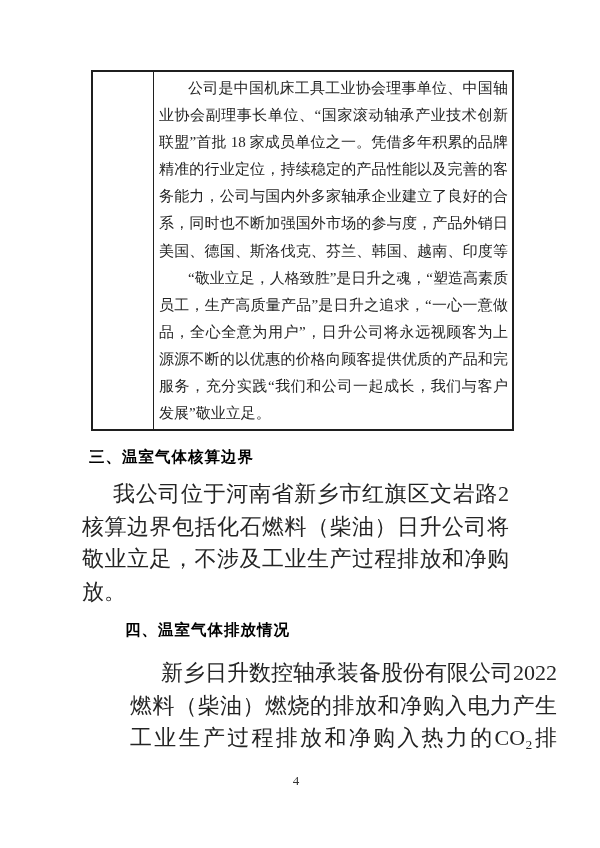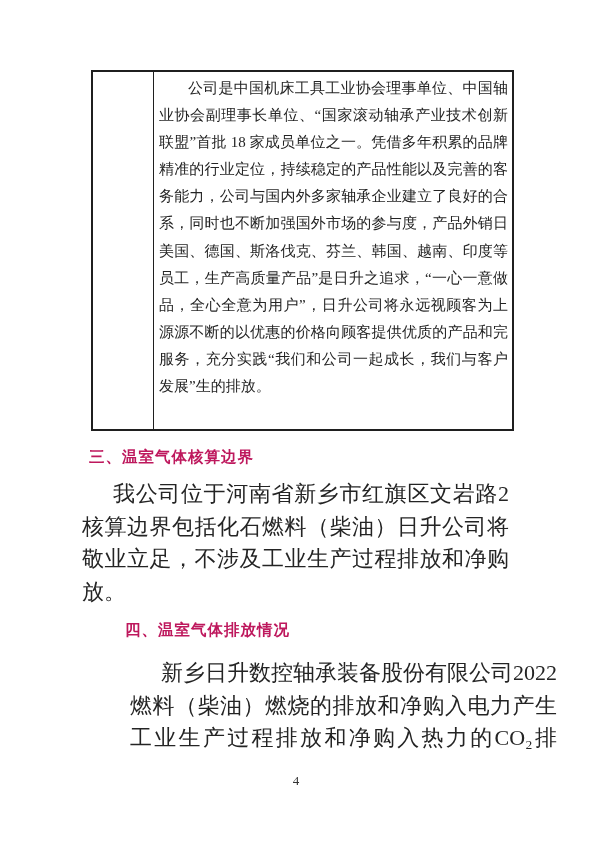--- a/index.html
+++ b/index.html
@@ -48,21 +48,21 @@
   .tline.end { text-align-last: left; }
 
   
   .sec-heading {
     position: absolute;
     left: 89px;
     margin: 0;
     font-size: 15.5px;
     line-height: 22px;
     font-weight: 700;
-    color: #be185d;
+    color: #000000;
     font-family: "Liberation Sans", "DejaVu Sans", sans-serif;
     letter-spacing: 1px;
     white-space: nowrap;
   }
   #heading-3 { top: 446px; }
   #heading-4 { top: 619px; margin-left: 36px; }
 
   
   .body-para {
     position: absolute;
@@ -103,25 +103,26 @@
   <div class="profile-table">
     <div class="tcol-label"></div>
     <div class="tcol-text">
       <div class="tline first">公司是中国机床工具工业协会理事单位、中国轴承工</div>
       <div class="tline">业协会副理事长单位、“国家滚动轴承产业技术创新战略</div>
       <div class="tline">联盟”首批 18 家成员单位之一。凭借多年积累的品牌优势、</div>
       <div class="tline">精准的行业定位，持续稳定的产品性能以及完善的客户服</div>
       <div class="tline">务能力，公司与国内外多家轴承企业建立了良好的合作关</div>
       <div class="tline">系，同时也不断加强国外市场的参与度，产品外销日本、</div>
       <div class="tline">美国、德国、斯洛伐克、芬兰、韩国、越南、印度等国家。</div>
+      <div class="tline first">“敬业立足，人格致胜”是日升之魂，“塑造高素质</div>
       <div class="tline">员工，生产高质量产品”是日升之追求，“一心一意做精</div>
       <div class="tline">品，全心全意为用户”，日升公司将永远视顾客为上帝，</div>
       <div class="tline">源源不断的以优惠的价格向顾客提供优质的产品和完善的</div>
       <div class="tline">服务，充分实践“我们和公司一起成长，我们与客户共同</div>
-      <div class="tline end">发展”生的排放。</div>
+      <div class="tline end">发展”敬业立足。</div>
     </div>
   </div>
 
   <h2 class="sec-heading" id="heading-3">三、温室气体核算边界</h2>
   <div class="body-para" id="para-3">
     <div class="bline first">我公司位于河南省新乡市红旗区文岩路2号的厂区内，</div>
     <div class="bline">核算边界包括化石燃料（柴油）日升公司将永远视顾客为上帝</div>
     <div class="bline">敬业立足，不涉及工业生产过程排放和净购入热力的CO₂排</div>
     <div class="bline end">放。</div>
   </div>

